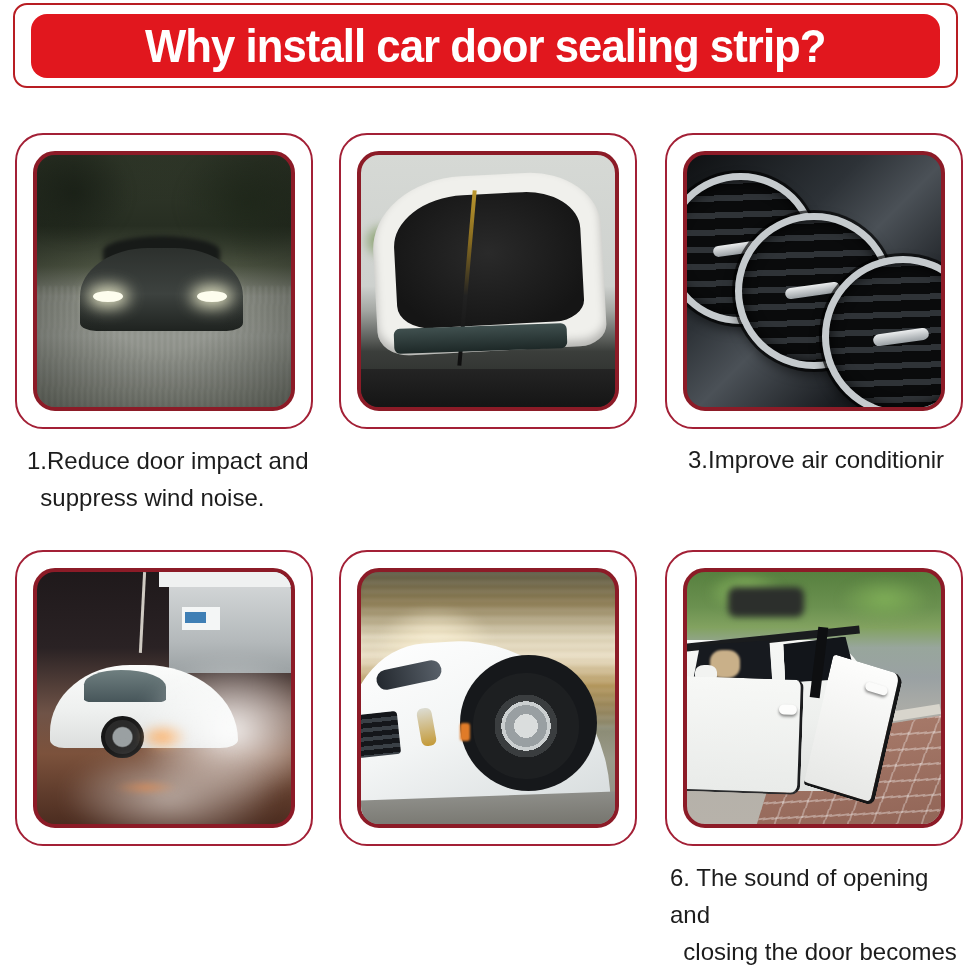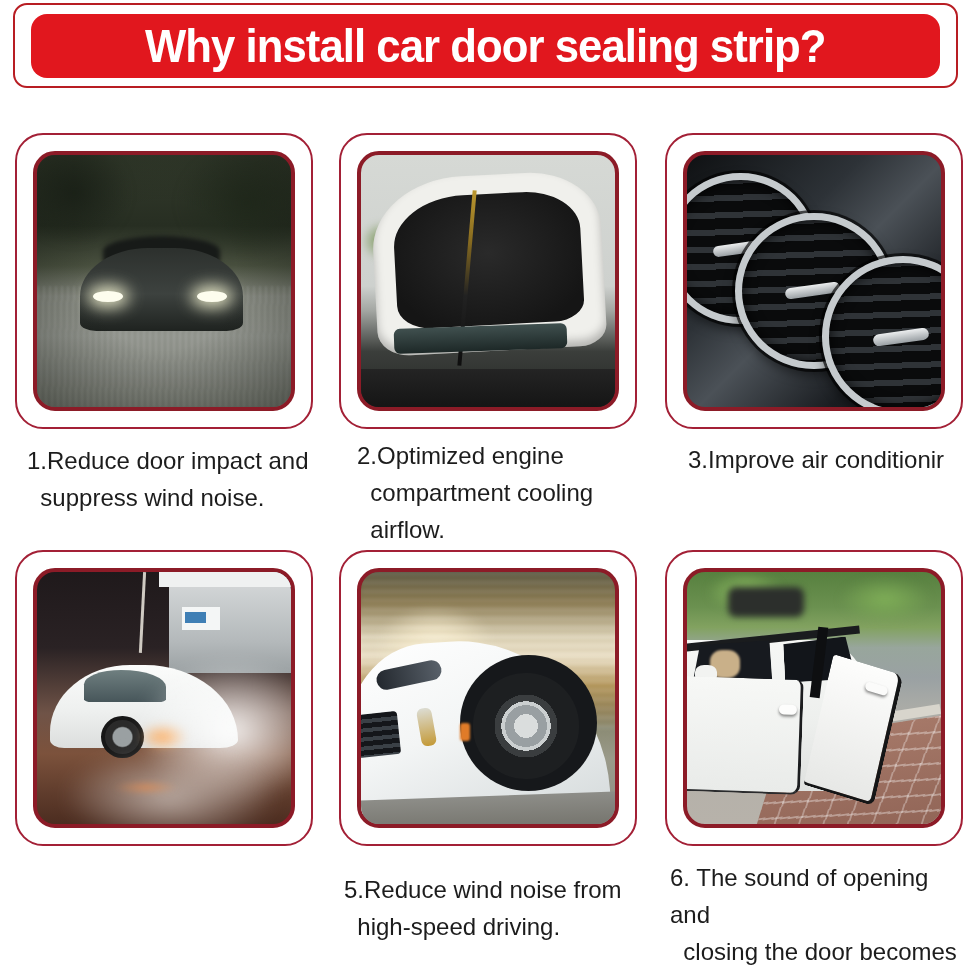--- a/index.html
+++ b/index.html
@@ -179,23 +179,20 @@
     <div class="photo p2" title="white car with hood propped open showing engine bay">
       <div class="p2-tree"></div>
       <div class="p2-hood">
         <div class="p2-liner"></div>
       </div>
       <div class="p2-rod"></div>
       <div class="p2-windshield"></div>
       <div class="p2-engine"></div>
     </div>
   </div>
-  <div class="caption" style="left:357px;top:437px">2.Optimized engine
-  compartment cooling
-  airflow.</div>
 
   <div class="tile" style="left:665px;top:133px">
     <div class="photo p3" title="three round chrome air-conditioning vents on dark dashboard">
       <div class="p3-vent p3-v1">
         <div class="p3-lever"></div>
       </div>
       <div class="p3-vent p3-v2">
         <div class="p3-lever"></div>
       </div>
       <div class="p3-vent p3-v3">
@@ -231,22 +228,20 @@
       <div class="p5-car"></div>
       <div class="p5-headlight"></div>
       <div class="p5-grille"></div>
       <div class="p5-duct"></div>
       <div class="p5-arch"></div>
       <div class="p5-wheel"></div>
       <div class="p5-marker"></div>
       <div class="p5-road"></div>
     </div>
   </div>
-  <div class="caption" style="left:344px;top:871px">5.Reduce wind noise from
-  high-speed driving.</div>
 
   <div class="tile" style="left:665px;top:550px">
     <div class="photo p6" title="white sedan parked with front and rear doors open">
       <div class="p6-leaf1"></div>
       <div class="p6-leaf2"></div>
       <div class="p6-bgcar"></div>
       <div class="p6-brick"></div>
       <div class="p6-curb"></div>
       <div class="p6-body"></div>
       <div class="p6-roofline"></div>

